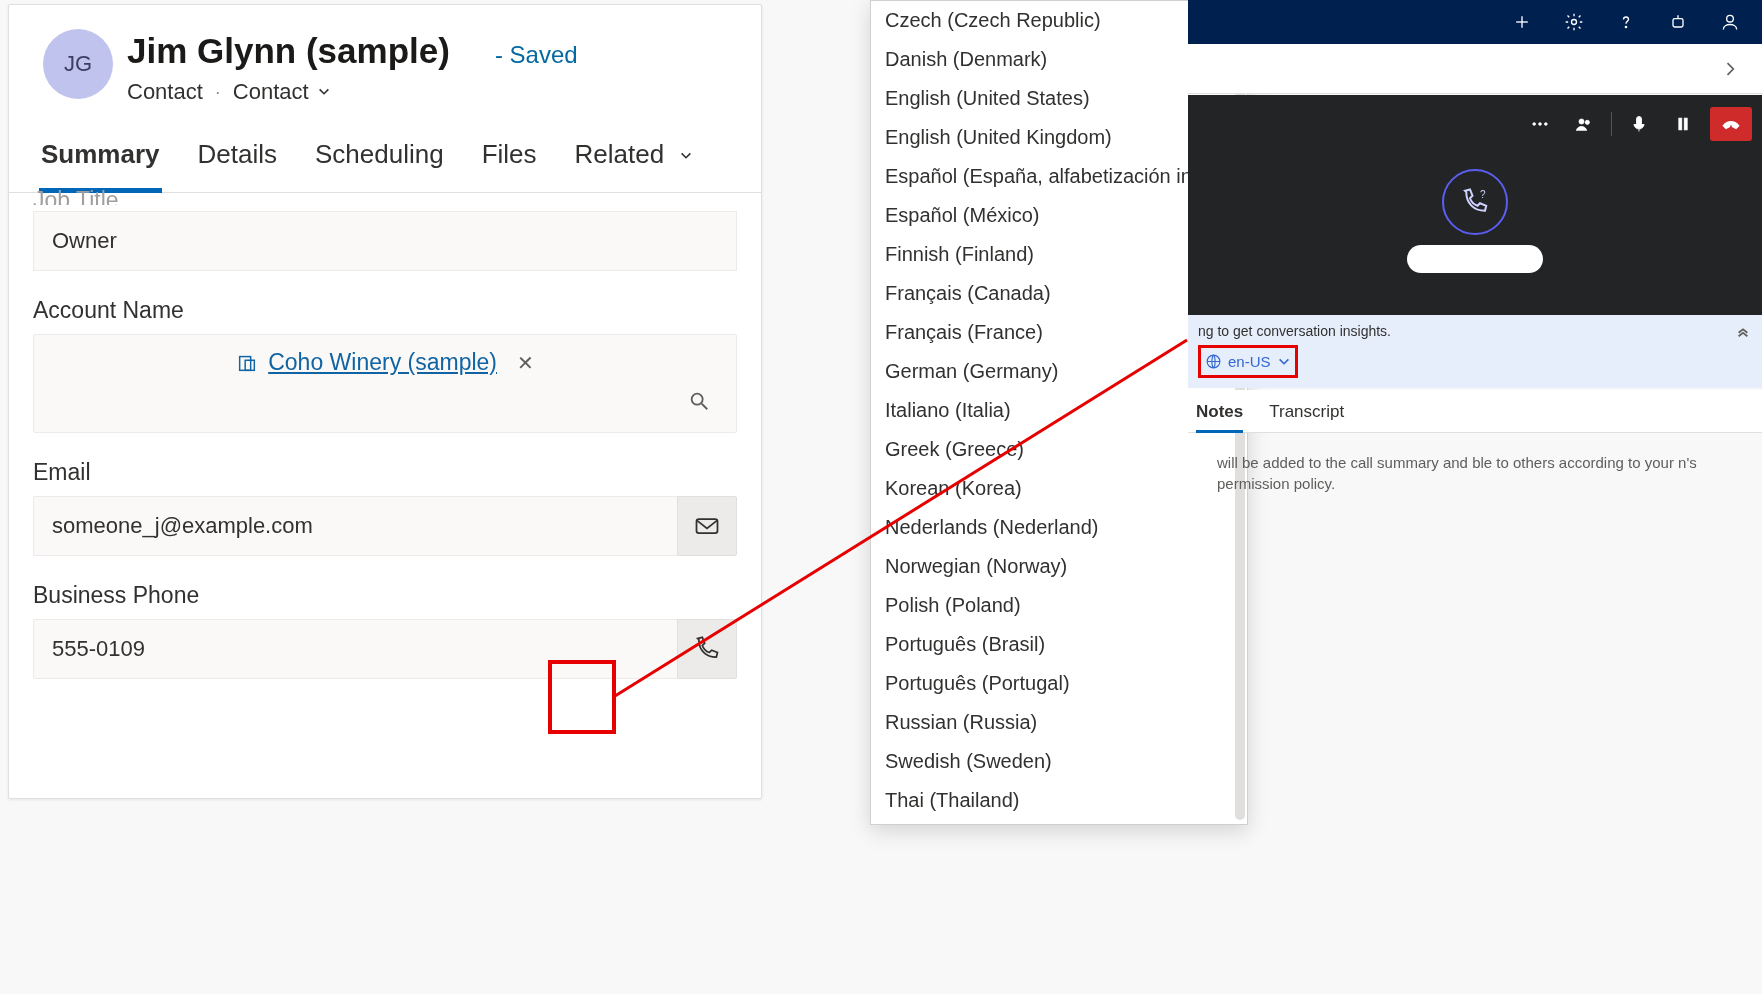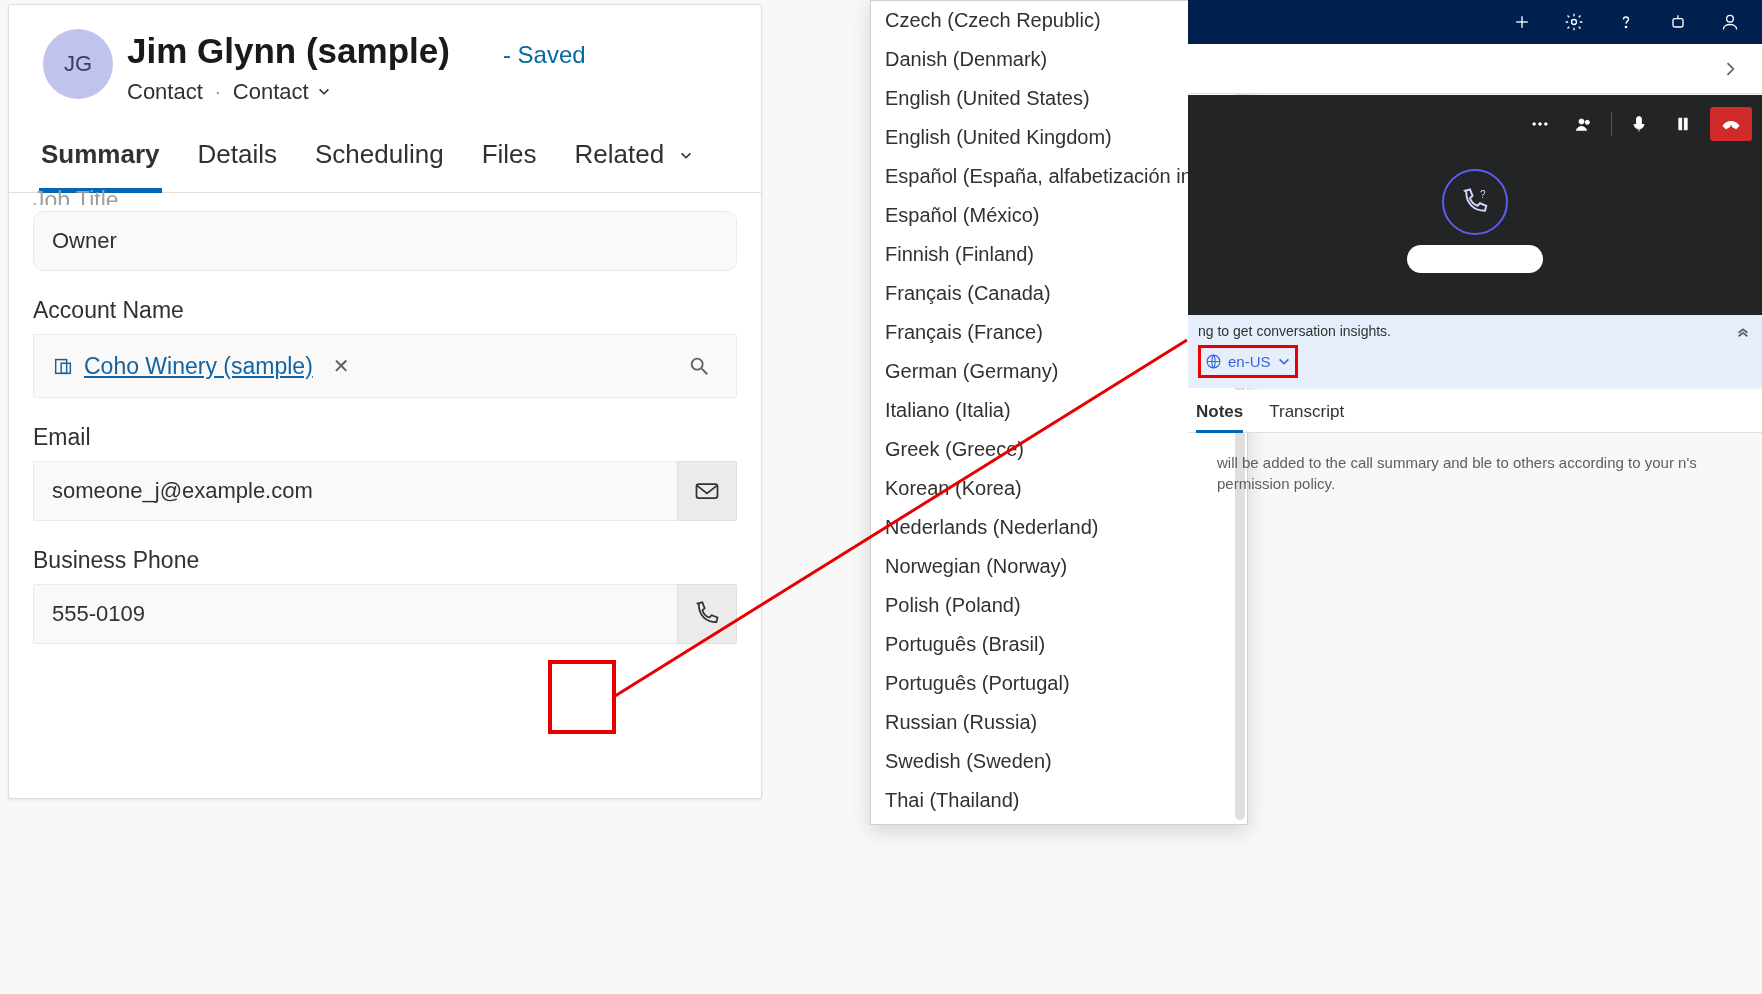--- a/index.html
+++ b/index.html
@@ -38,21 +38,21 @@
     background: #bfc3ee;
     display: flex;
     align-items: center;
     justify-content: center;
     font-size: 22px;
     font-weight: 500;
     color: #3c3e62;
     flex-shrink: 0;
   }
   .title-block { flex: 1; padding-top: 2px; }
-  .title-row { display: flex; align-items: baseline; gap: 28px; }
+  .title-row { display: flex; align-items: baseline; gap: 20px; }
   .contact-name { font-size: 35px; font-weight: 600; color: #1b1a19; }
   .saved-tag { font-size: 24px; color: #0369a1; font-weight: 400; margin-left: 25px; }
   .subtitle-row {
     margin-top: 8px;
     font-size: 22px;
     color: #323130;
     display: flex;
     align-items: center;
     gap: 6px;
   }
@@ -93,35 +93,36 @@
     padding: 0 0 4px 0;
     margin-top: -6px;
     overflow: hidden;
     height: 18px;
   }
   .field { margin-top: 26px; }
   .field-label { font-size: 23px; color: #323130; margin-bottom: 10px; }
   .field-input {
     background: #faf9f8;
     border: 1px solid #edebe9;
-    border-radius: 10px;
+    border-radius: 0;
     padding: 16px 18px;
     font-size: 22px;
     color: #323130;
     display: flex;
     align-items: center;
     gap: 10px;
   }
   .lookup {
     background: #faf9f8;
     border: 1px solid #edebe9;
     border-radius: 2px;
     padding: 10px 14px;
     display: flex;
     align-items: center;
+    flex-direction: column;
   }
   .lookup-pill {
     display: inline-flex;
     align-items: center;
     gap: 10px;
     padding: 4px 4px;
     font-size: 23px;
   }
   .lookup-pill a { color: #1064a3; text-decoration: underline; }
   .ent-icon { width: 22px; height: 22px; stroke:#1064a3; fill:none; stroke-width:1.6; }

